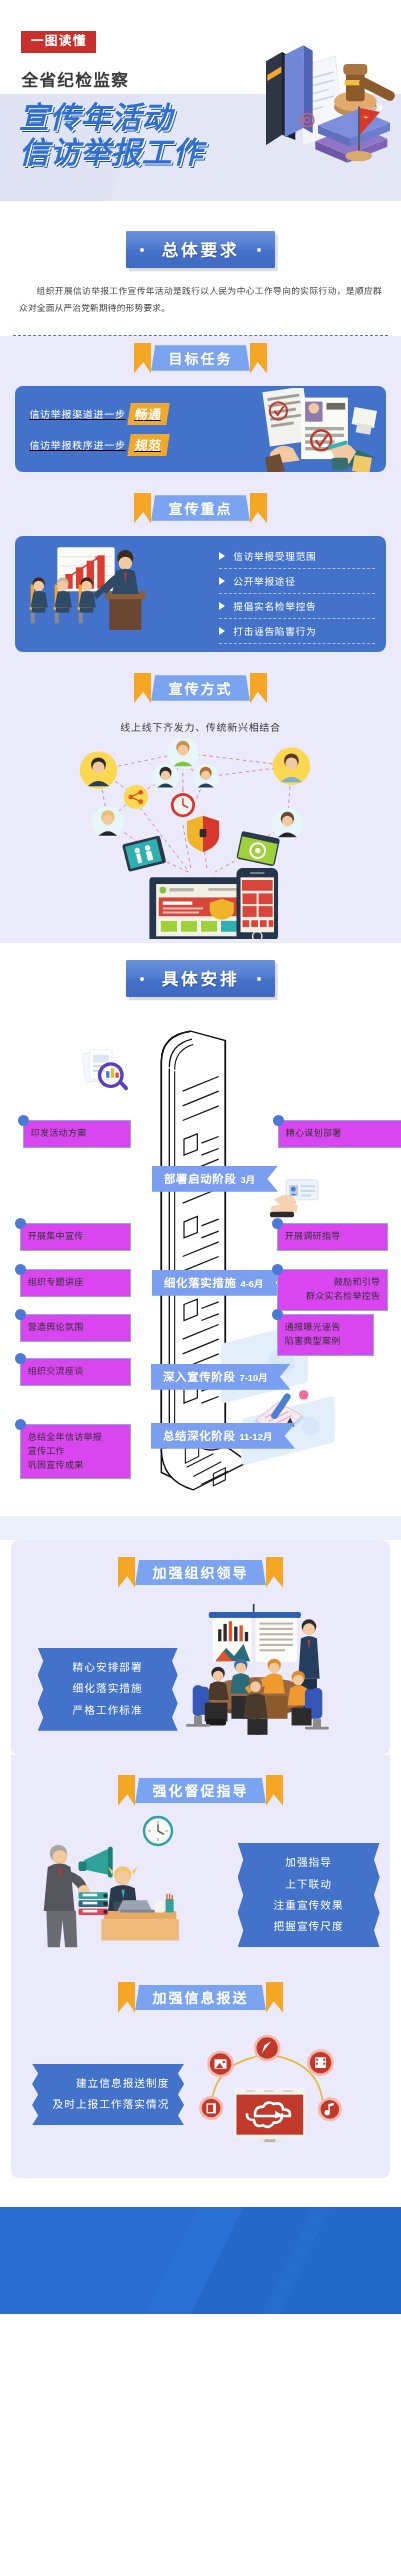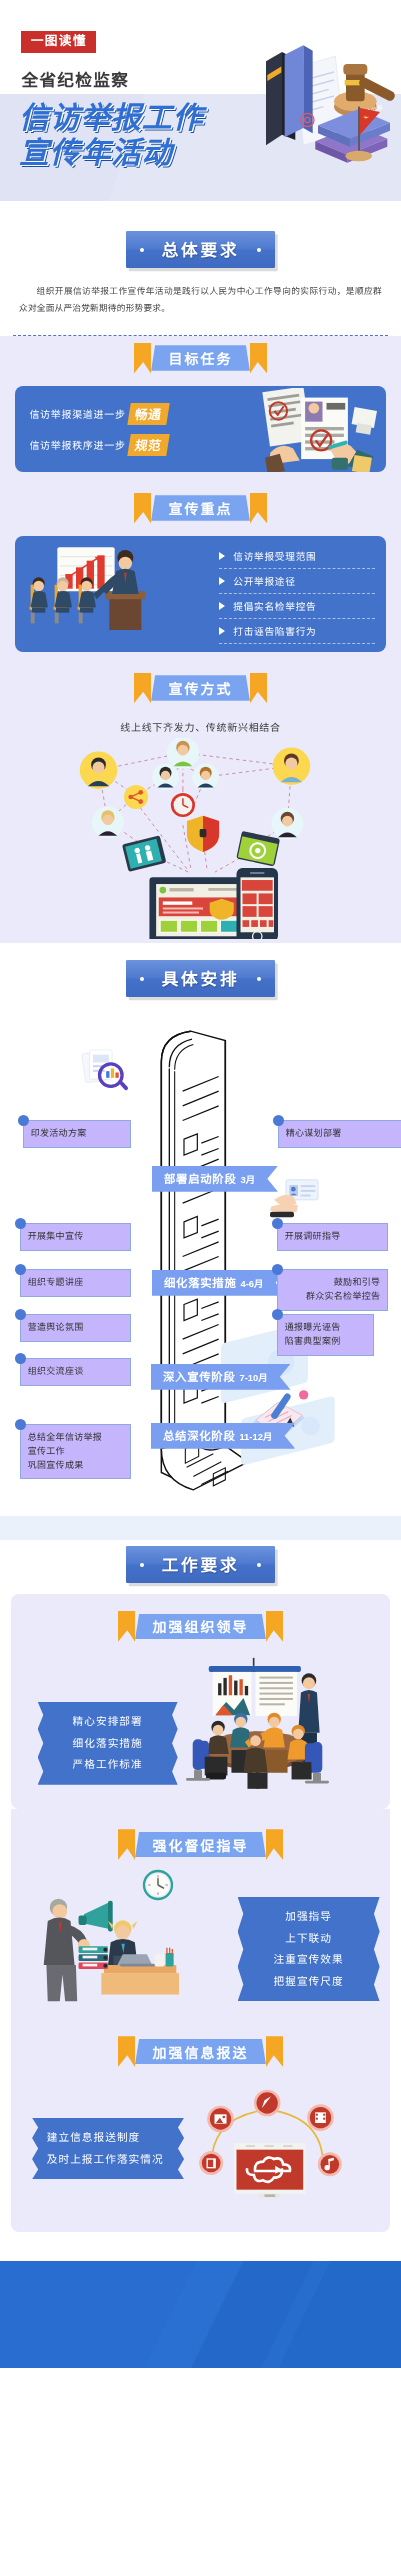--- a/index.html
+++ b/index.html
@@ -82,21 +82,21 @@
   .dashline { border-top:1.3px dashed #4a73c6; margin:0 13.4px; }
 
   .tint { background:#ebeafb; padding-bottom:4px; }
 
   
   .card-blue {
     margin:2.7px 14.7px 0; background:#4272c9; border-radius:8px;
     position:relative; overflow:hidden; min-height:86px;
     display:flex; align-items:center;
   }
-  .card-blue .lines { padding:6.7px 0 6.7px 14.7px; }
+  .card-blue .lines { padding:6.7px 0 6.7px 14.7px;text-decoration:underline; }
   .goal-row {
     display:flex; align-items:center; color:#fff; font-size:10px;
     margin:8.7px 0; letter-spacing:0.7px; white-space:nowrap;
   }
   .goal-hl {
     background:#f0a92c; color:#fff; font-weight:bold; font-size:12.7px;
     padding:1.3px 6px 2px; margin-left:3.3px;
     transform: skewX(-9deg); display:inline-block;
   }
   .card-blue .art { position:absolute; right:2.7px; top:1.3px; width:127px; height:86px; }
@@ -133,21 +133,21 @@
     background:#7a9ff0; font-size:11.4px; letter-spacing:0.7px;
     padding:4.7px 23px 5.3px 12px; border-radius:0 1.3px 1.3px 0;
     clip-path: polygon(0 0, 100% 0, calc(100% - 10.7px) 50%, 100% 100%, 0 100%);
   }
   .phase .mo { font-size:9.4px; font-weight:bold; letter-spacing:0; }
   .phase .fold {
     position:absolute; left:0; bottom:-7.4px; width:10.7px; height:7.4px;
     background:#3c61b4; clip-path: polygon(0 0, 100% 0, 0 100%);
   }
   .tbox {
-    position:absolute; background:#c4b5fd; border:0.7px solid #8fa8df;
+    position:absolute; background:#d946ef; border:0.7px solid #8fa8df;
     font-size:9px; color:#333; padding:6px 6.7px; line-height:1.55;
     letter-spacing:0.3px;
   }
   .tbox .knob {
     position:absolute; left:-6px; top:-6px; width:11.4px; height:11.4px;
     background:#4b79d6; border-radius:50%;
   }
 
   
   .wr-top { position:relative; height:24px; background:#fff; overflow:hidden; }
@@ -174,22 +174,22 @@
 
 <div class="page">
 
   <div class="hero">
     <div class="hero-band"></div>
     <div class="hero-band2"></div>
 
     <div class="badge-read">一图读懂</div>
     <div class="hero-sub">全省纪检监察</div>
     <div class="hero-title">
+      <span class="l2">宣传年活动</span>
       <span class="l2">信访举报工作</span>
-      <span class="l2">宣传年活动</span>
     </div>
 
     <svg class="hero-art" viewBox="0 0 230 240">
 
       <polygon points="78,60 138,42 150,158 90,176" fill="#f4f6fb" stroke="#dfe4f0"></polygon>
       <g stroke="#c9d3e8" stroke-width="2">
         <line x1="92" y1="78" x2="136" y2="66"></line>
           <line x1="92" y1="90" x2="136" y2="78"></line>
         <line x1="92" y1="102" x2="128" y2="92"></line>
           <line x1="92" y1="114" x2="136" y2="102"></line>
@@ -703,27 +703,20 @@
       <div>陷害典型案例</div>
     </div>
   </div>
 
   <div class="wr-top">
     <i style="left:-6.7px; top:0; width:160px; height:27px; transform:skewX(24deg);"></i>
     <i style="left:134px; top:0; width:134px; height:27px; transform:skewX(-24deg);"></i>
     <i style="left:254px; top:0; width:160px; height:27px; transform:skewX(24deg);"></i>
   </div>
 
-  <div class="plaque-wrap" style="padding-top:6.7px">
-    <div class="plaque">
-      <span class="dot l"></span>
-      <span>工作要求</span>
-      <span class="dot r"></span>
-    </div>
-  </div>
 
   <div class="panel">
     <div class="ribbon-wrap" style="padding-top:20px">
       <div class="ribbon">
         <div class="wing l"></div>
         <div class="body">加强组织领导</div>
         <div class="wing r"></div>
       </div>
     </div>
 
@@ -901,21 +894,21 @@
 
     <div class="ribbon-wrap" style="padding-top:20px">
       <div class="ribbon">
         <div class="wing l"></div>
         <div class="body">加强信息报送</div>
         <div class="wing r"></div>
       </div>
     </div>
 
     <div class="row-flex" style="padding:9.4px 4px 12px;">
-      <div class="zig zb" style="width:152px; margin-left:17.4px; text-align:left;">
+      <div class="zig zb" style="width:152px; margin-left:17.4px; text-align:right;">
         <div>建立信息报送制度</div>
         <div>及时上报工作落实情况</div>
       </div>
 
       <svg width="167" height="124" viewBox="0 0 250 186" style="margin-left:2.7px;">
         <path d="M36 118 q0 -74 84 -84 q84 10 84 84" fill="none" stroke="#e8b93a" stroke-width="2.5"></path>
         <rect x="70" y="84" width="108" height="76" fill="#f2f2ef"></rect>
         <rect x="74" y="94" width="100" height="60" fill="#c0392b"></rect>
         <g fill="#d8d8d2">
           <rect x="88" y="87" width="14" height="3"></rect>

